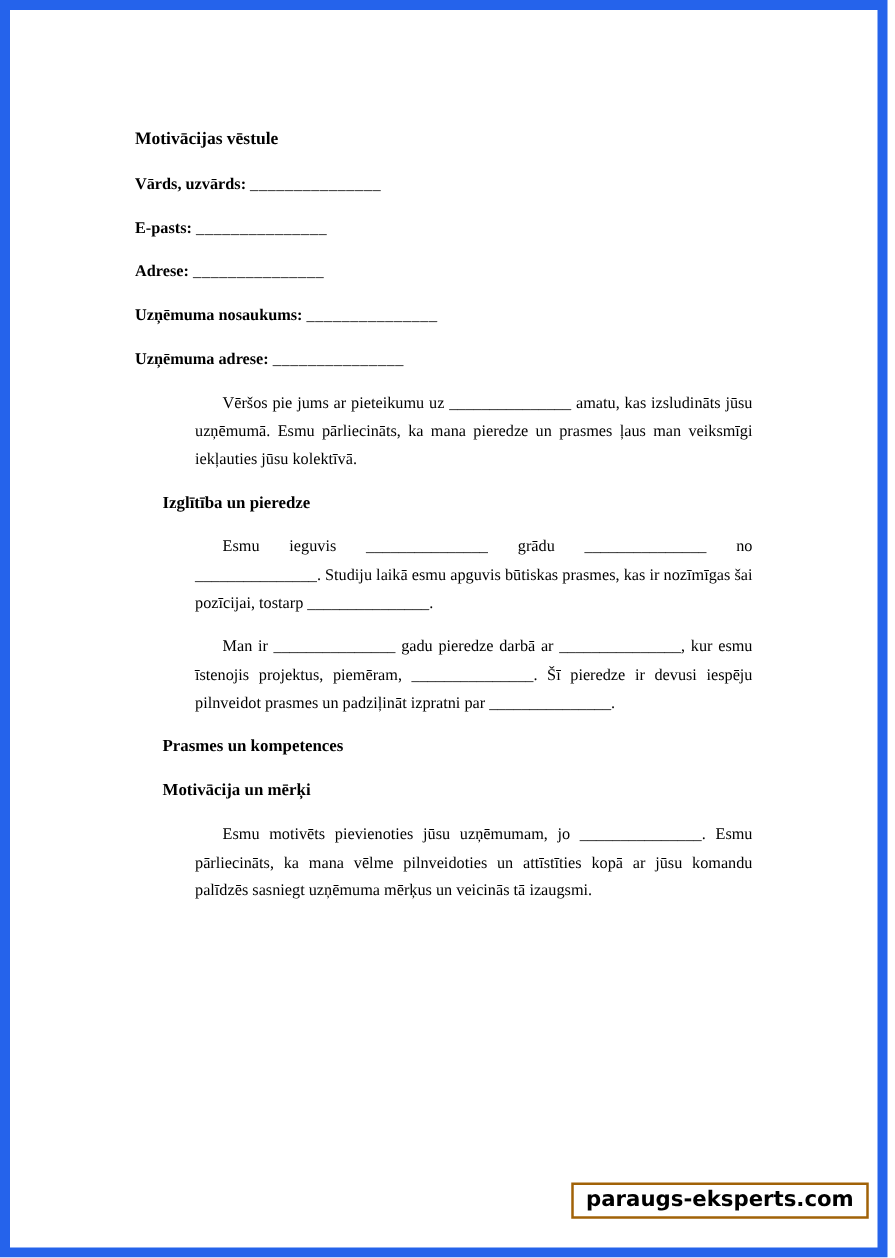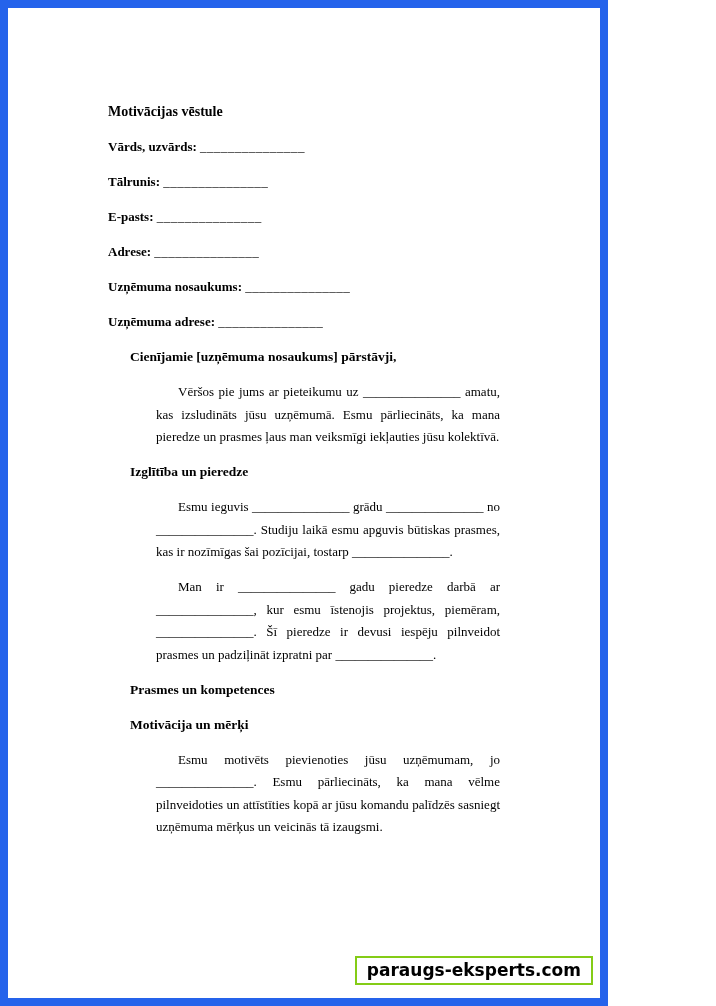--- a/index.html
+++ b/index.html
@@ -1,18 +1,18 @@
 <!DOCTYPE html>
 <html><head>
 <meta charset="utf-8">
 <style>
   html, body { margin: 0; padding: 0; background: #ffffff; }
   .page {
     position: relative;
-    width: 608px;
+    width: 710px;
     height: 1006px;
     box-sizing: border-box;
     border: 8px solid #2563eb;
     background: #ffffff;
     font-family: "Liberation Serif", serif;
     color: #000000;
     overflow: hidden;
   }
   .content { padding: 93px 100px 0 100px; }
   .block {
@@ -34,23 +34,23 @@
     font-size: 13.5px;
   }
   .para {
     text-align: justify;
     text-indent: 22px;
     margin-left: 48px;
   }
   .watermark {
     position: absolute;
     right: 7px;
-    bottom: 13px;
+    bottom: 23px;
     background: #ffffff;
-    border: 2px solid #84cc16;
+    border: 2px solid #a16207;
     padding: 2px 10px 3px 10px;
     font-family: "DejaVu Sans", sans-serif;
     font-weight: bold;
     font-size: 17px;
     color: #000000;
     white-space: nowrap;
   }
 </style>
 </head>
 <body>
@@ -58,41 +58,36 @@
 <div class="page">
   <div class="content">
 
     <div class="block doc-title">Motivācijas vēstule</div>
 
     <div class="block field">
       <span class="lbl">Vārds, uzvārds:</span>
       <span class="blank">_______________</span>
     </div>
     <div class="block field">
-      <span class="lbl">Tālrunis:</span>
-      <span class="blank">_______________</span>
-    </div>
-    <div class="block field">
       <span class="lbl">E-pasts:</span>
       <span class="blank">_______________</span>
     </div>
     <div class="block field">
       <span class="lbl">Adrese:</span>
       <span class="blank">_______________</span>
     </div>
     <div class="block field">
       <span class="lbl">Uzņēmuma nosaukums:</span>
       <span class="blank">_______________</span>
     </div>
     <div class="block field">
       <span class="lbl">Uzņēmuma adrese:</span>
       <span class="blank">_______________</span>
     </div>
 
-    <div class="block heading">Cienījamie [uzņēmuma nosaukums] pārstāvji,</div>
 
     <p class="block para">Vēršos pie jums ar pieteikumu uz _______________ amatu, kas izsludināts jūsu uzņēmumā. Esmu pārliecināts, ka mana pieredze un prasmes ļaus man veiksmīgi iekļauties jūsu kolektīvā.</p>
 
     <div class="block heading">Izglītība un pieredze</div>
     <p class="block para">Esmu ieguvis _______________ grādu _______________ no _______________. Studiju laikā esmu apguvis būtiskas prasmes, kas ir nozīmīgas šai pozīcijai, tostarp _______________.</p>
     <p class="block para">Man ir _______________ gadu pieredze darbā ar _______________, kur esmu īstenojis projektus, piemēram, _______________. Šī pieredze ir devusi iespēju pilnveidot prasmes un padziļināt izpratni par _______________.</p>
 
     <div class="block heading">Prasmes un kompetences</div>
 
     <div class="block heading">Motivācija un mērķi</div>

